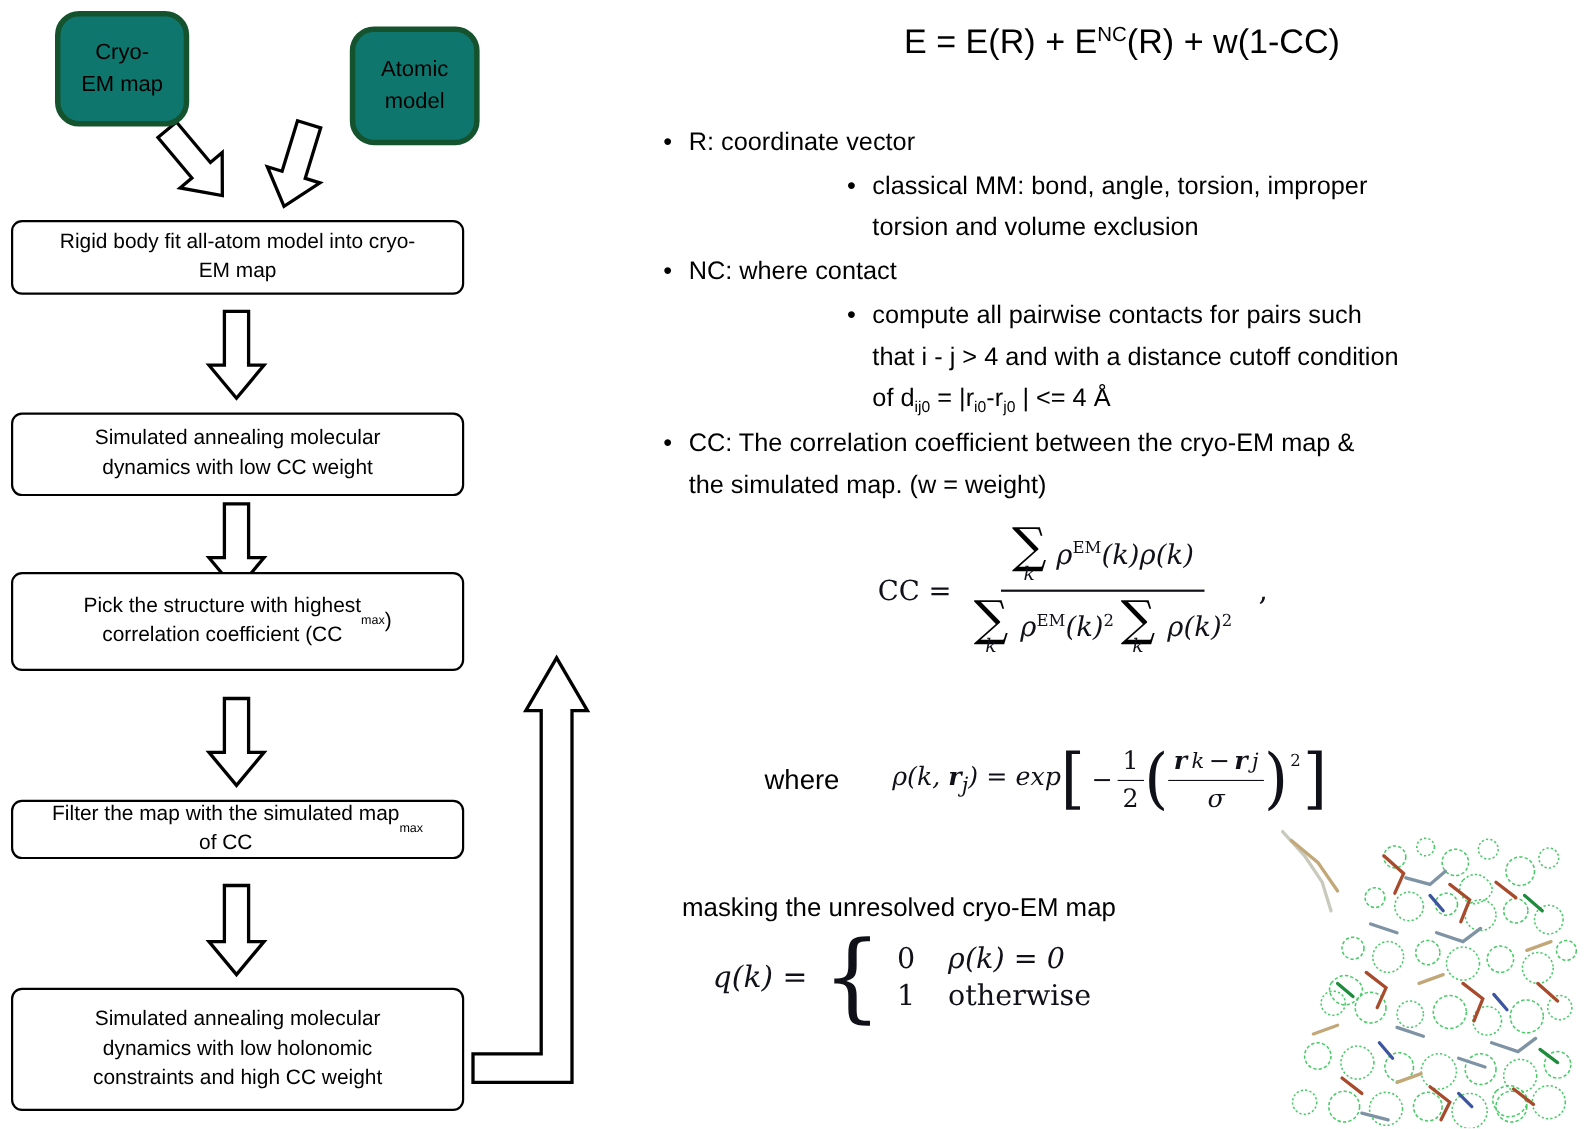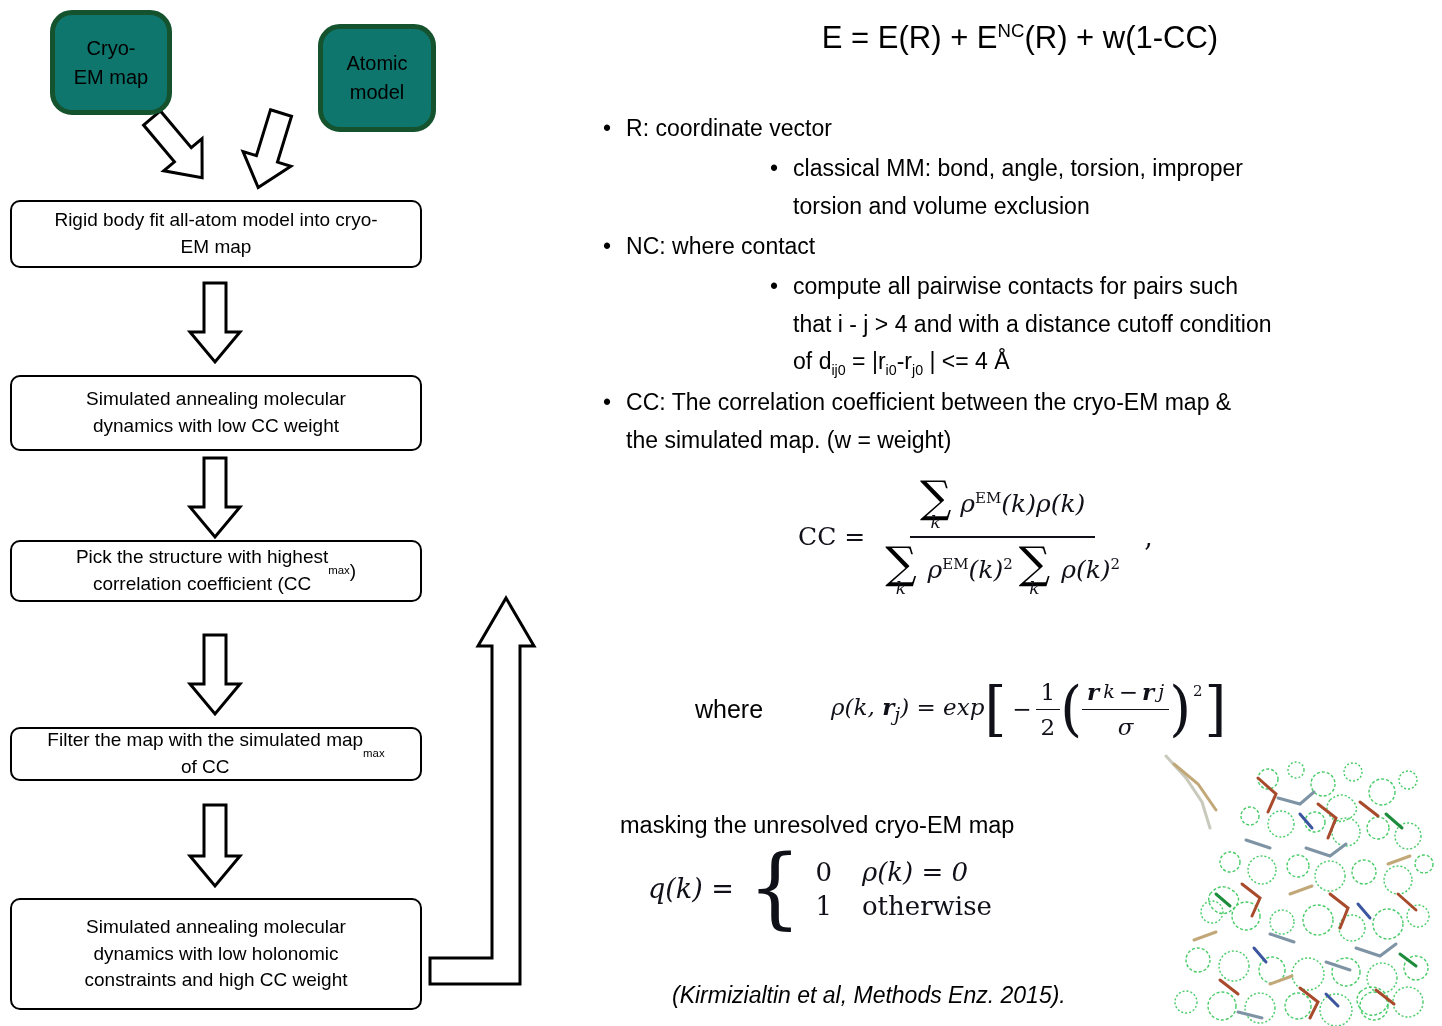--- a/index.html
+++ b/index.html
@@ -21,21 +21,21 @@
 
   .step-box {
     position:absolute; left:10px; width:412px; background:#fff;
     border:2.5px solid #000; border-radius:10px;
     display:flex; align-items:center; justify-content:center; text-align:center;
     font-size:19px; line-height:1.4; white-space:pre-line; padding:4px 14px;
   }
   .step-box sub { font-size:0.6em; }
   .sb1 { top:200px; height:68px; }
   .sb2 { top:375px; height:76px; }
-  .sb3 { top:540px; height:62px; }
+  .sb3 { top:520px; height:90px; }
   .sb4 { top:727px; height:54px; }
   .sb5 { top:898px; height:112px; }
 
   
   .title-eq { position:absolute; left:700px; top:20px; width:640px; text-align:center; font-size:31px; }
   .title-eq sup { font-size:0.6em; }
 
   .bullet { position:absolute; display:flex; align-items:flex-start; gap:15px;
             font-size:23px; line-height:1.64; white-space:pre-line; }
   .bullet .marker { line-height:1.64; }
@@ -63,21 +63,21 @@
 
   .bigop { display:inline-flex; flex-direction:column; align-items:center;
            line-height:0.85; margin-right:5px; font-style:normal; }
   .bigop .op  { font-size:44px; font-style:normal; font-family:"DejaVu Serif",serif; }
   .bigop .lim { font-size:17px; }
 
   .cc-eq { position:absolute; left:798px; top:476px; display:flex; align-items:center; font-size:25px; }
   .cc-eq .lhs { margin-right:10px; }
   .cc-eq .comma { margin-left:14px; font-size:27px; }
 
-  .where-row { position:absolute; left:695px; top:678px; display:flex; align-items:center; gap:68px; }
+  .where-row { position:absolute; left:695px; top:678px; display:flex; align-items:center; gap:48px; }
   .where-label { font-size:25px; }
   .rho-eq { display:flex; align-items:center; font-size:23px; }
   .big-delim { font-family:"DejaVu Serif",serif; font-style:normal; font-size:56px;
                line-height:0.8; transform:scaleY(1.08); color:#101018; }
   .rho-eq .minus { margin:0 4px 0 6px; }
   .outer-exp { align-self:flex-start; font-size:15px; margin:4px 2px 0 2px; }
 
   .masking-note { position:absolute; left:620px; top:812px; font-size:23.5px; }
 
   .q-eq { position:absolute; left:648px; top:855px; display:flex; align-items:center; font-size:27px; }
@@ -211,21 +211,20 @@
         <span class="math val">0</span>
         <span class="math">ρ(k) = 0</span>
       </span>
       <span class="case-row">
         <span class="math val">1</span>
         <span class="math roman">otherwise</span>
       </span>
     </span>
   </div>
 
-  <div class="citation">(Kirmizialtin et al, Methods Enz. 2015).</div>
 
   <svg class="molecule" width="292" height="282" viewBox="0 0 292 282">
     <g stroke="#27c24c" fill="none" stroke-width="1.4" opacity="0.85">
       <circle cx="118" cy="35" r="10" stroke-dasharray="3 2"></circle>
       <circle cx="146" cy="26" r="8" stroke-dasharray="2 2"></circle>
       <circle cx="173" cy="40" r="12" stroke-dasharray="3 2"></circle>
       <circle cx="203" cy="28" r="9" stroke-dasharray="2 2"></circle>
       <circle cx="232" cy="48" r="13" stroke-dasharray="3 2"></circle>
       <circle cx="258" cy="36" r="9" stroke-dasharray="2 2"></circle>
       <circle cx="100" cy="72" r="9" stroke-dasharray="3 2"></circle>

